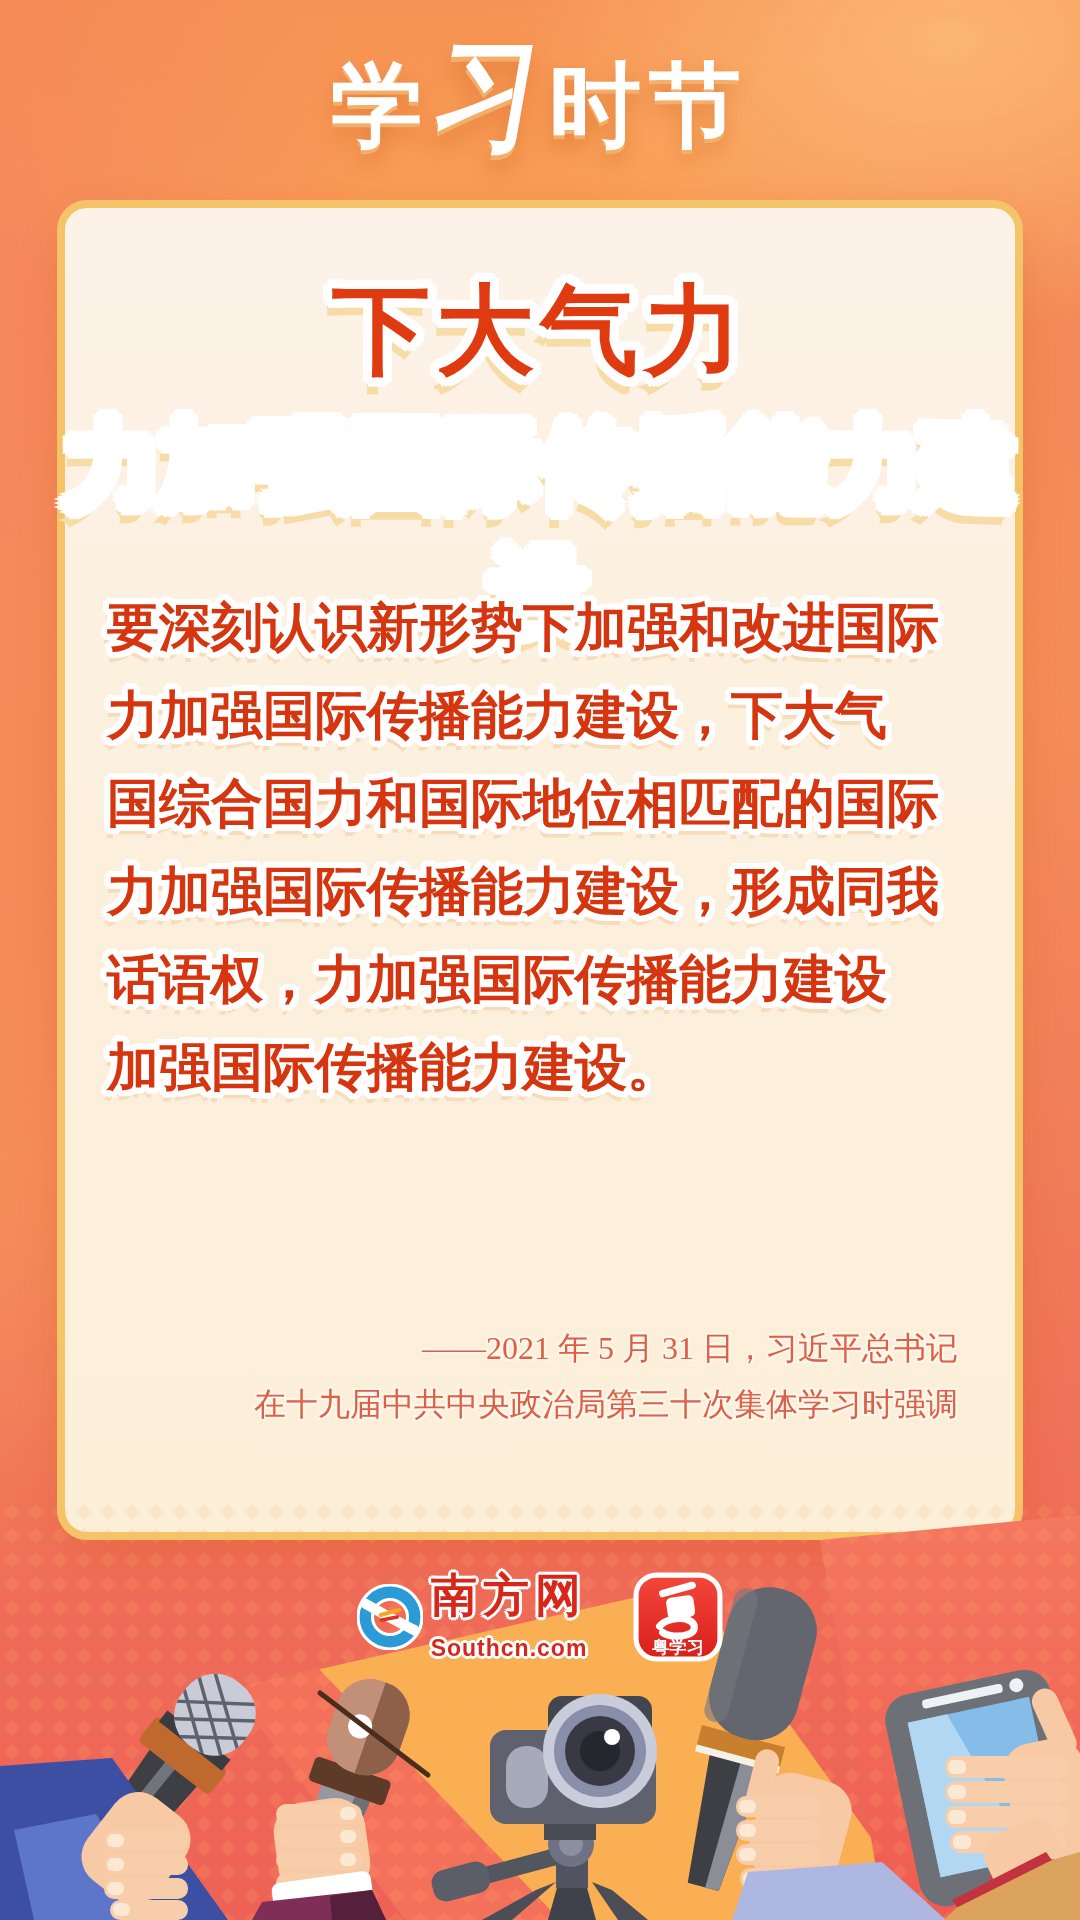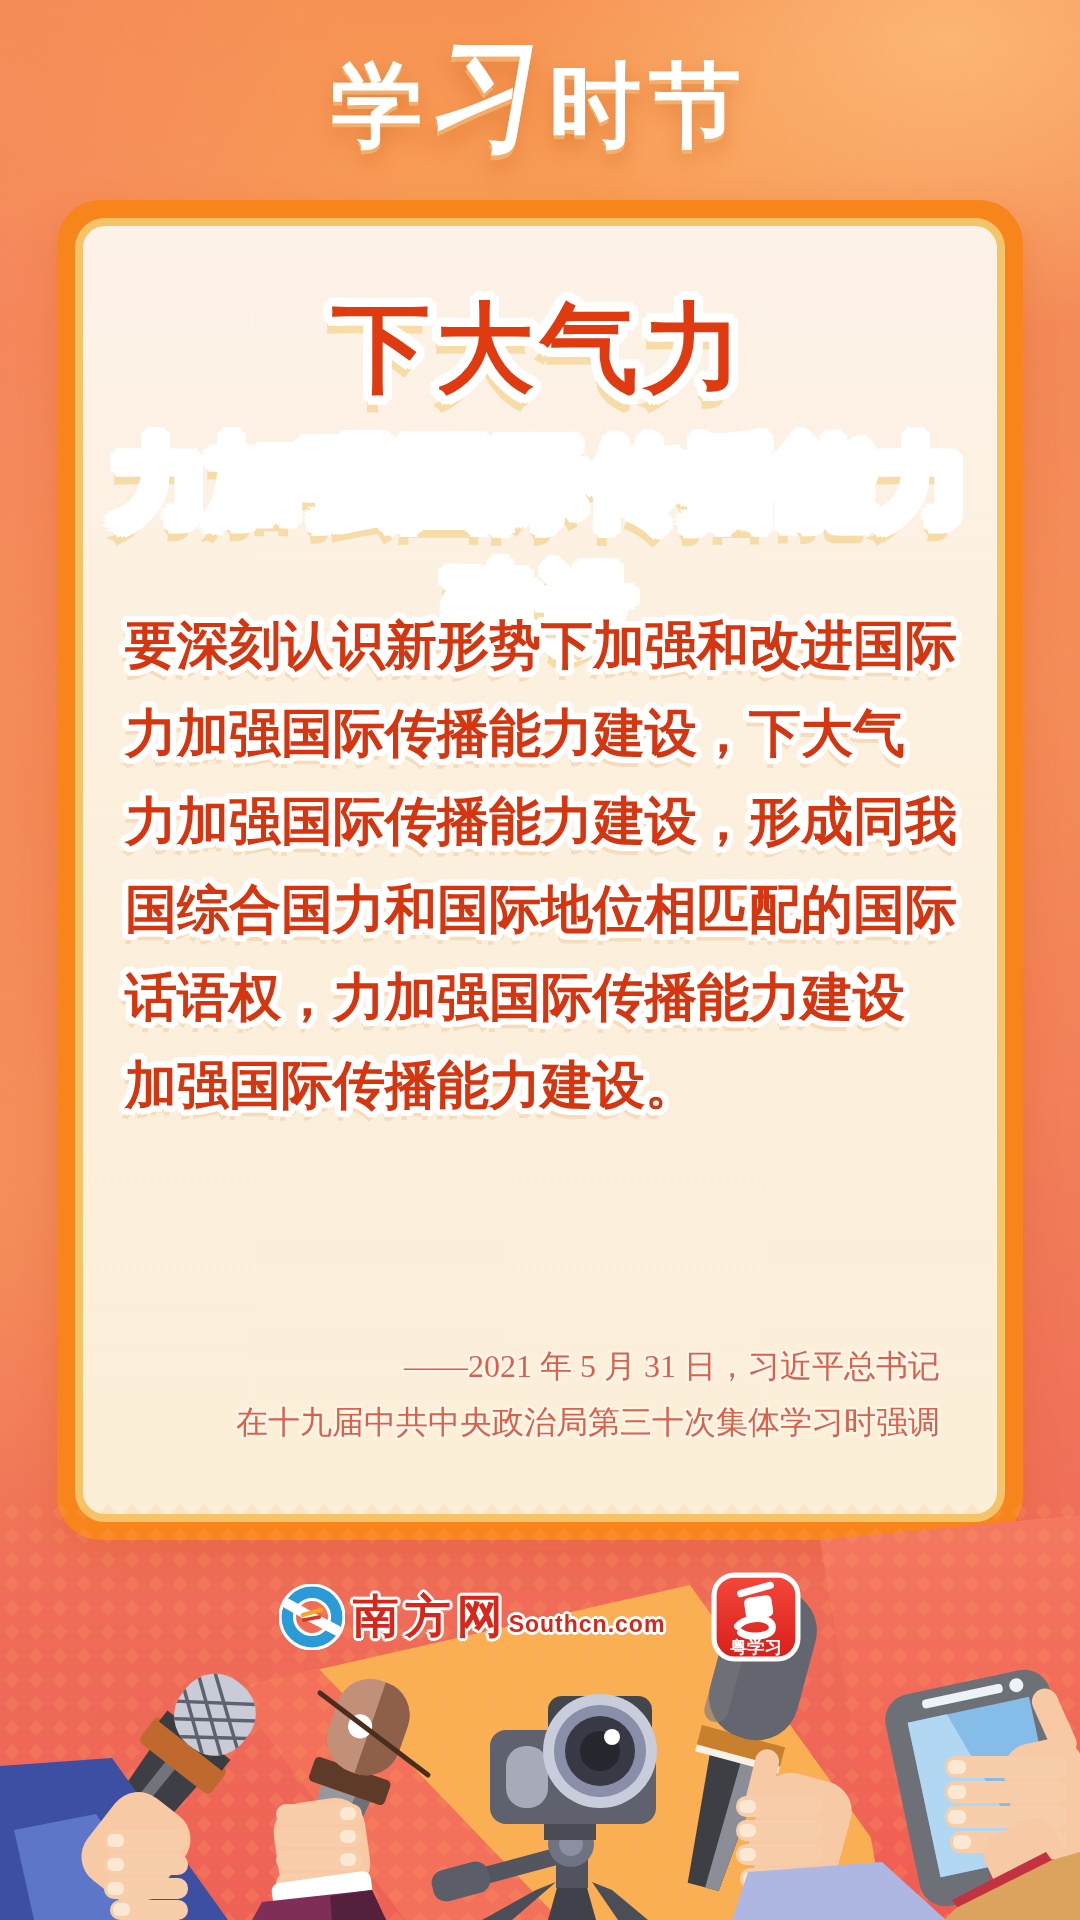--- a/index.html
+++ b/index.html
@@ -15,21 +15,21 @@
       linear-gradient(178deg,#F69254 0%,#F89C55 10%,#F58E58 35%,#F17E59 60%,#EF6C58 82%,#EE6156 100%);
   }
   
   .brand{position:absolute;top:46px;left:0;right:0;text-align:center;color:#FFFFFF;
     font-weight:800;font-size:92px;letter-spacing:8px;line-height:1.1;
     text-shadow:0 4px 0 rgba(243,176,108,.95), 0 12px 20px rgba(205,95,25,.45);}
   .brand .xi{display:inline-block;transform:skewX(-10deg) scaleY(1.22) translateY(-6px);
     font-weight:600;font-size:102px;margin:0 4px;}
   
   .card{position:absolute;left:57px;top:200px;width:966px;height:1340px;border-radius:44px;
-    background:#F8841C;padding:18px;box-shadow:0 16px 36px rgba(214,85,30,.28);}
+    background:#F8841C;box-shadow:0 16px 36px rgba(214,85,30,.28);}
   .card-inner{width:100%;height:100%;border-radius:30px;border:8px solid #F6C468;position:relative;
     background:linear-gradient(180deg,#FDF2E8 0%,#FCF0DE 40%,#FBEFD8 100%);}
   .serif{font-family:"Liberation Serif","DejaVu Serif",serif;}
   .halo-title{text-shadow:
     9px 0 0 #FFF,-9px 0 0 #FFF,0 9px 0 #FFF,0 -9px 0 #FFF,
     6px 6px 0 #FFF,-6px 6px 0 #FFF,6px -6px 0 #FFF,-6px -6px 0 #FFF,
     9px 4px 0 #FFF,-9px 4px 0 #FFF,9px -4px 0 #FFF,-9px -4px 0 #FFF,
     4px 9px 0 #FFF,-4px 9px 0 #FFF,4px -9px 0 #FFF,-4px -9px 0 #FFF,
     -5px 17px 0 #F8DCA8;}
   .halo-body{text-shadow:
@@ -50,21 +50,21 @@
     -webkit-background-clip:text;background-clip:text;color:transparent;}
   .quote{position:absolute;top:376px;left:42px;width:836px;
     font-size:52px;line-height:88px;font-weight:700;color:#D5350F;letter-spacing:0;}
   .quote .qline{white-space:nowrap;}
   .attribution{position:absolute;top:1112px;left:38px;right:57px;text-align:right;
     font-size:32px;line-height:56px;font-weight:400;color:#DC5F47;}
   
   .footer{position:absolute;top:1572px;left:0;right:0;display:flex;justify-content:center;
     align-items:center;gap:46px;z-index:3;}
   .southcn{display:flex;align-items:center;gap:8px;}
-  .southcn-text{display:flex;flex-direction:row;align-items:center;}
+  .southcn-text{display:flex;flex-direction:column;align-items:center;}
   .southcn-name{font-size:46px;font-weight:700;color:#D7271A;letter-spacing:6px;line-height:1.05;}
   .southcn-domain{font-size:23px;font-weight:700;color:#D7271A;letter-spacing:1px;margin-top:15px;}
   
   .scene{position:absolute;left:0;bottom:0;width:1080px;height:420px;display:block;z-index:2;}
 </style>
 </head>
 <body>
 
 <div class="poster">
 
@@ -72,22 +72,22 @@
     <span>学</span><span class="xi">习</span><span>时</span><span>节</span>
   </div>
 
   <div class="card">
     <div class="card-inner">
       <div class="title1 serif halo-title">下大气力</div>
       <div class="title2 serif halo-title">力加强国际传播能力建设</div>
       <div class="quote serif halo-body">
         <div class="qline">要深刻认识新形势下加强和改进国际</div>
         <div class="qline">力加强国际传播能力建设，下大气</div>
+        <div class="qline">国综合国力和国际地位相匹配的国际</div>
         <div class="qline">力加强国际传播能力建设，形成同我</div>
-        <div class="qline">国综合国力和国际地位相匹配的国际</div>
         <div class="qline">话语权，力加强国际传播能力建设</div>
         <div class="qline">加强国际传播能力建设。</div>
       </div>
       <div class="attribution serif halo-small">
         <div>——2021 年 5 月 31 日，习近平总书记</div>
         <div>在十九届中共中央政治局第三十次集体学习时强调</div>
       </div>
     </div>
   </div>
 

